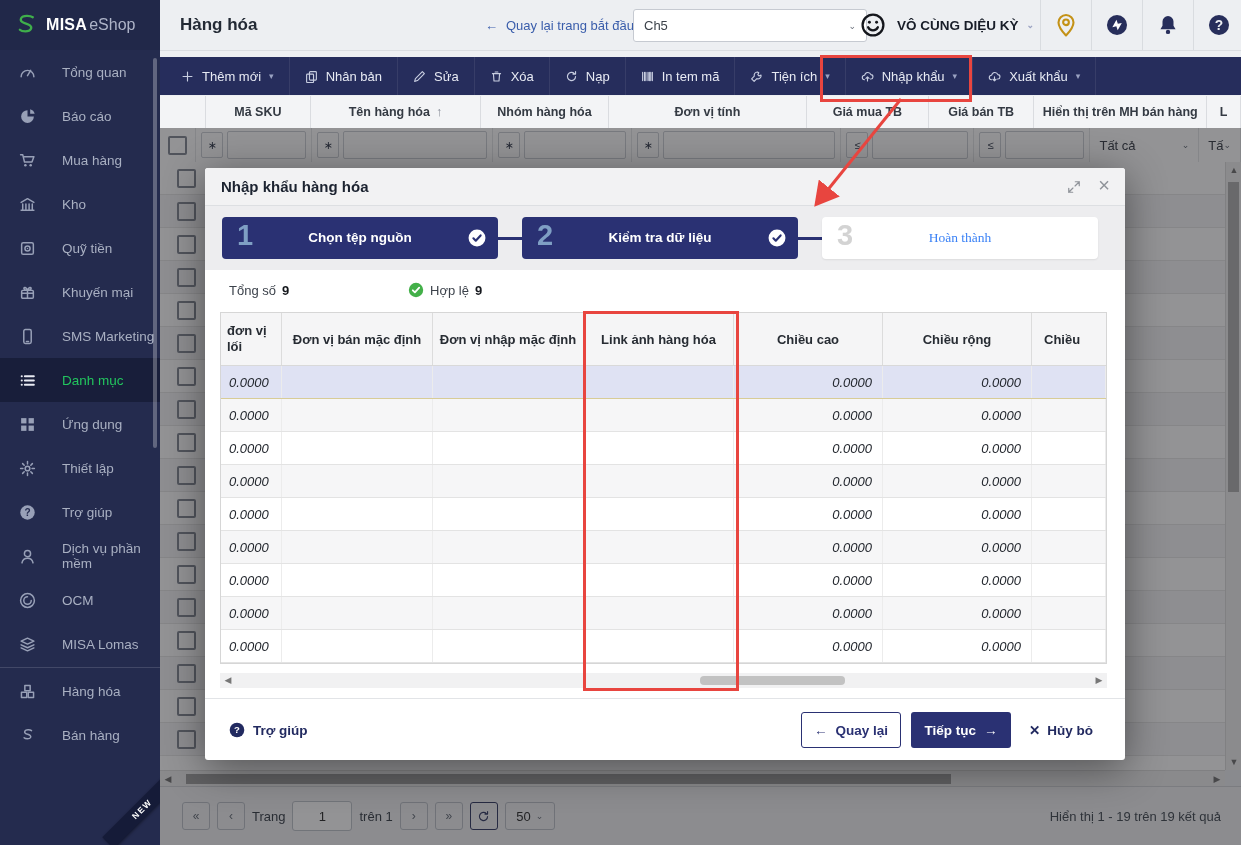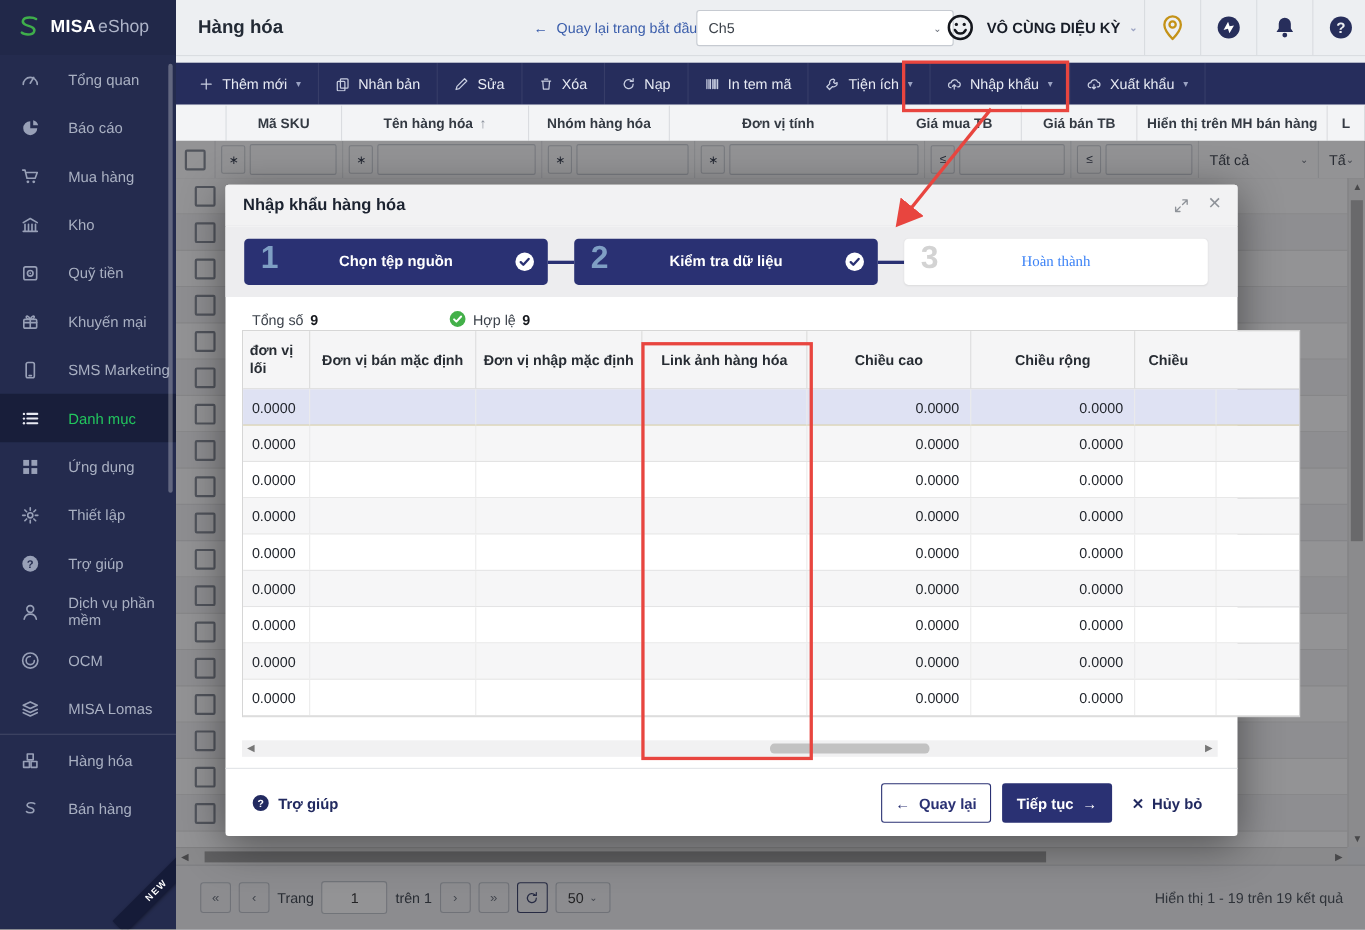--- a/index.html
+++ b/index.html
@@ -104,27 +104,27 @@
   .step.pending .num{color:#d3d3d3;}
   .step .s-lbl{position:absolute;left:0;width:100%;text-align:center;line-height:42px;font-size:13.5px;font-weight:bold;}
   .step.done .s-lbl{color:#fff;}
   .step.pending .s-lbl{color:#3b82f6;font-weight:normal;font-family:Liberation Serif, serif;}
   .step .chk{position:absolute;right:12px;top:12px;width:18px;height:18px;}
   .connector{position:absolute;top:31px;height:3px;background:#2a3173;}
   .m-counts{position:absolute;left:0;top:102px;width:100%;height:40px;text-align:right;}
   .m-counts .grp{position:absolute;top:0;height:40px;display:flex;align-items:center;gap:6px;color:#3c424b;}
   .m-counts b{color:#15181d;}
   .m-counts .ic{width:16px;height:16px;}
-  .m-table{position:absolute;left:15px;top:132px;width:962px;border:1px solid #d6d6d6;box-sizing:border-box;}
+  .m-table{position:absolute;left:15px;top:144px;width:887px;border:1px solid #d6d6d6;box-sizing:border-box;}
   .mt-head{display:flex;height:52px;background:#f5f5f6;border-bottom:1px solid #d9d9d9;}
   .mt-hcell{display:flex;align-items:center;justify-content:center;text-align:center;font-weight:bold;font-size:13px;
             color:#272c33;border-right:1px solid #dcdcdc;box-sizing:border-box;overflow:hidden;}
   .mt-hcell.first{justify-content:flex-start;text-align:left;padding:0 6px;line-height:1.25;}
   .mt-hcell.last{justify-content:flex-start;padding-left:12px;border-right:none;white-space:nowrap;}
-  .mt-row{display:flex;height:32px;border-bottom:1px solid #e3e3e3;background:#fff;cursor:pointer;}
+  .mt-row{display:flex;height:32px;border-bottom:1px solid #e3e3e3;background:#fff;cursor:pointer;font-style:italic;}
   .mt-row.alt{background:#f6f6f7;}
   .mt-row.sel{background:#dfe2f3;border-bottom:1px solid #d8cc96;}
   .mt-cell{display:flex;align-items:center;border-right:1px solid #ececec;box-sizing:border-box;
            font-size:13px;color:#23272e;overflow:hidden;}
   .mt-cell.left{padding-left:8px;}
   .mt-cell.right{justify-content:flex-end;padding-right:10px;}
   .m-hscroll{position:absolute;left:15px;top:505px;width:887px;height:15px;background:#f1f1f2;}
   .m-hscroll .thumb{position:absolute;left:480px;top:3px;width:145px;height:9px;background:#c2c2c2;border-radius:4px;}
   .m-footer{position:absolute;left:0;top:530px;width:100%;height:62px;border-top:1px solid #e2e4e7;box-sizing:border-box;}
   .m-help{position:absolute;left:24px;top:0;height:62px;display:flex;align-items:center;gap:8px;

